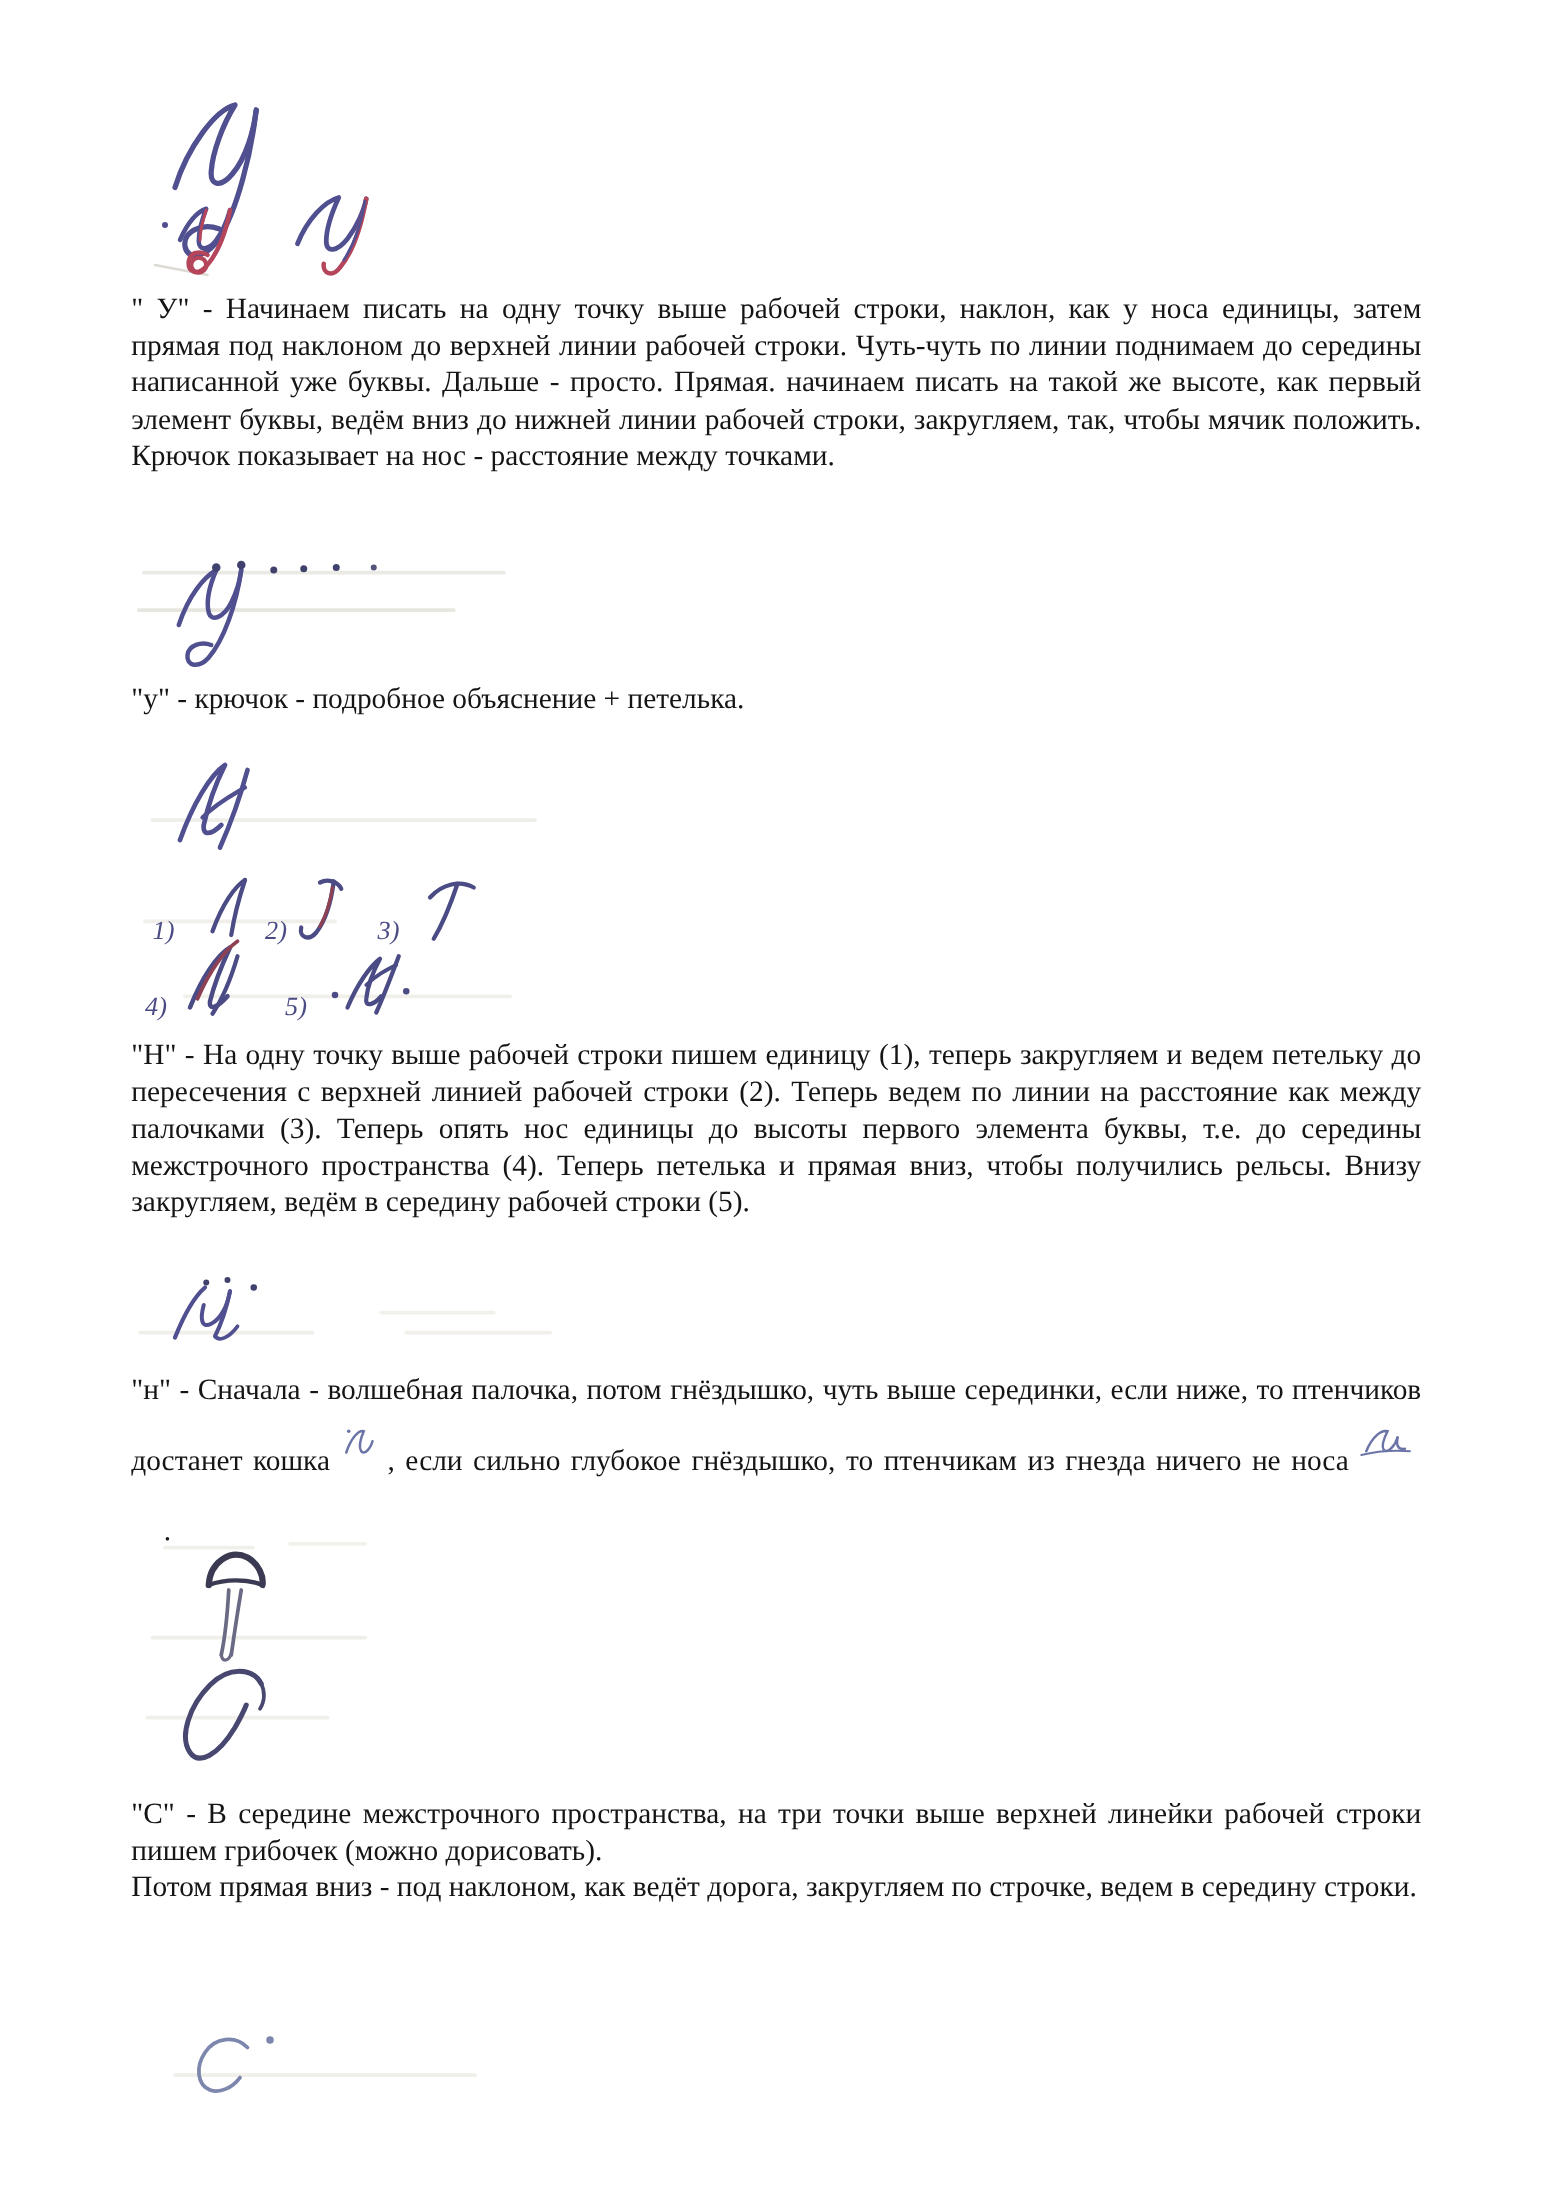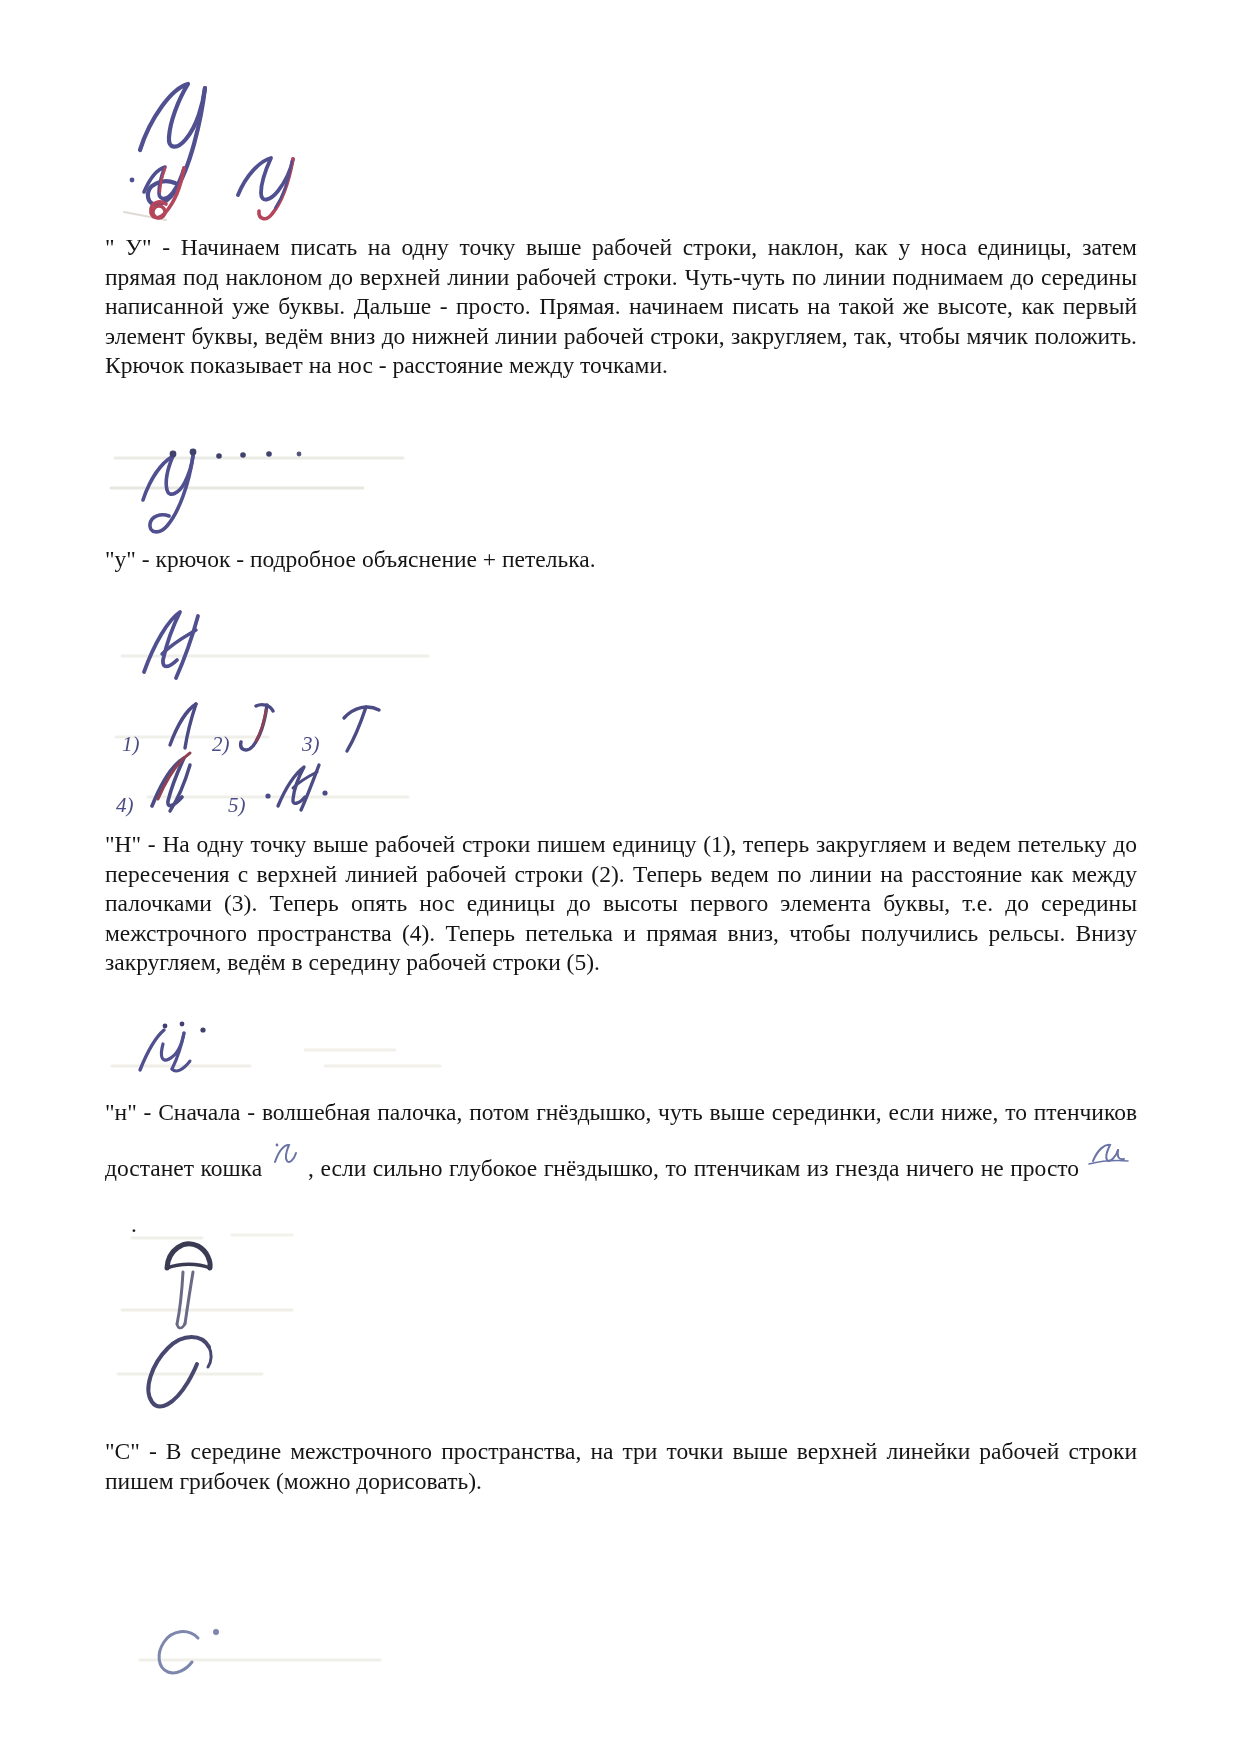--- a/index.html
+++ b/index.html
@@ -141,21 +141,21 @@
     </g>
   </svg>
 
   <div class="para p-loose" style="top:1084px;">
     <p><span>"н" - Сначала - волшебная палочка, потом гнёздышко, чуть выше серединки, если ниже, то птенчиков достанет кошка</span><svg class="inline-glyph glyph-raised" width="34" height="28" viewBox="0 0 34 28">
         <g fill="none" stroke="#6b74a6" stroke-width="2" stroke-linecap="round">
           <path d="M7 22 C11 10 17 4 21 5 C18 12 17 18 19 21 C21 24 26 20 28 13"></path>
           <circle cx="9" cy="5" r="1.4" fill="#6b74a6" stroke="none"></circle>
         </g>
       </svg><span>, если сильно глубокое гнёздышко, то птенчикам из гнезда ничего</span>
-      <span>не просто</span><svg class="inline-glyph glyph-raised" width="46" height="28" viewBox="0 0 46 28">
+      <span>не носа</span><svg class="inline-glyph glyph-raised" width="46" height="28" viewBox="0 0 46 28">
         <g fill="none" stroke="#6b74a6" stroke-width="2" stroke-linecap="round">
           <path d="M8 21 C13 9 20 4 25 5 C22 11 20 17 22 20 C25 23 31 17 33 10"></path>
           <path d="M33 10 C32 16 33 20 39 19"></path>
           <path d="M4 24 C16 21 30 20 43 21" stroke-width="1.5"></path>
         </g>
       </svg><span class="dot-sep">.</span></p>
   </div>
 
   <svg class="fig" style="left:112px;top:1222px;" width="200" height="200" viewBox="0 0 200 200">
     <g fill="none" stroke-linecap="round" stroke-linejoin="round">
@@ -171,20 +171,21 @@
       <path d="M81 50 C78 68 75 88 73 102" stroke="#6a6a85" stroke-width="3"></path>
       <path d="M65 102 C66 108 71 107 73 101" stroke="#6a6a85" stroke-width="2.6"></path>
 
       <path d="M97 125 C90 112 71 111 56 126 C40 142 31 167 40 180 C47 190 62 183 76 160 C80 153 83 147 85 142" stroke="#474770" stroke-width="4"></path>
       <path d="M97 125 C100 131 100 139 96 145" stroke="#474770" stroke-width="3"></path>
     </g>
   </svg>
 
   <div class="para" style="top:1437px;">
     <p>"С" - В середине межстрочного пространства, на три точки выше верхней линейки рабочей строки пишем грибочек (можно дорисовать).</p>
+    <p>Потом прямая вниз - под наклоном, как ведёт дорога, закругляем по строчке, ведем в середину строки.</p>
   </div>
 
   <svg class="fig" style="left:120px;top:1612px;" width="280" height="80" viewBox="0 0 280 80">
     <g fill="none" stroke-linecap="round" stroke-linejoin="round">
       <path d="M20 48 H260" stroke="#f0efe9" stroke-width="3"></path>
       <path d="M78 26 C68 16 52 18 44 30 C36 42 38 56 48 60 C56 63 66 58 72 50" stroke="#7d86ad" stroke-width="3"></path>
       <circle cx="96" cy="20" r="3" fill="#7d86ad" stroke="none"></circle>
     </g>
   </svg>
 

